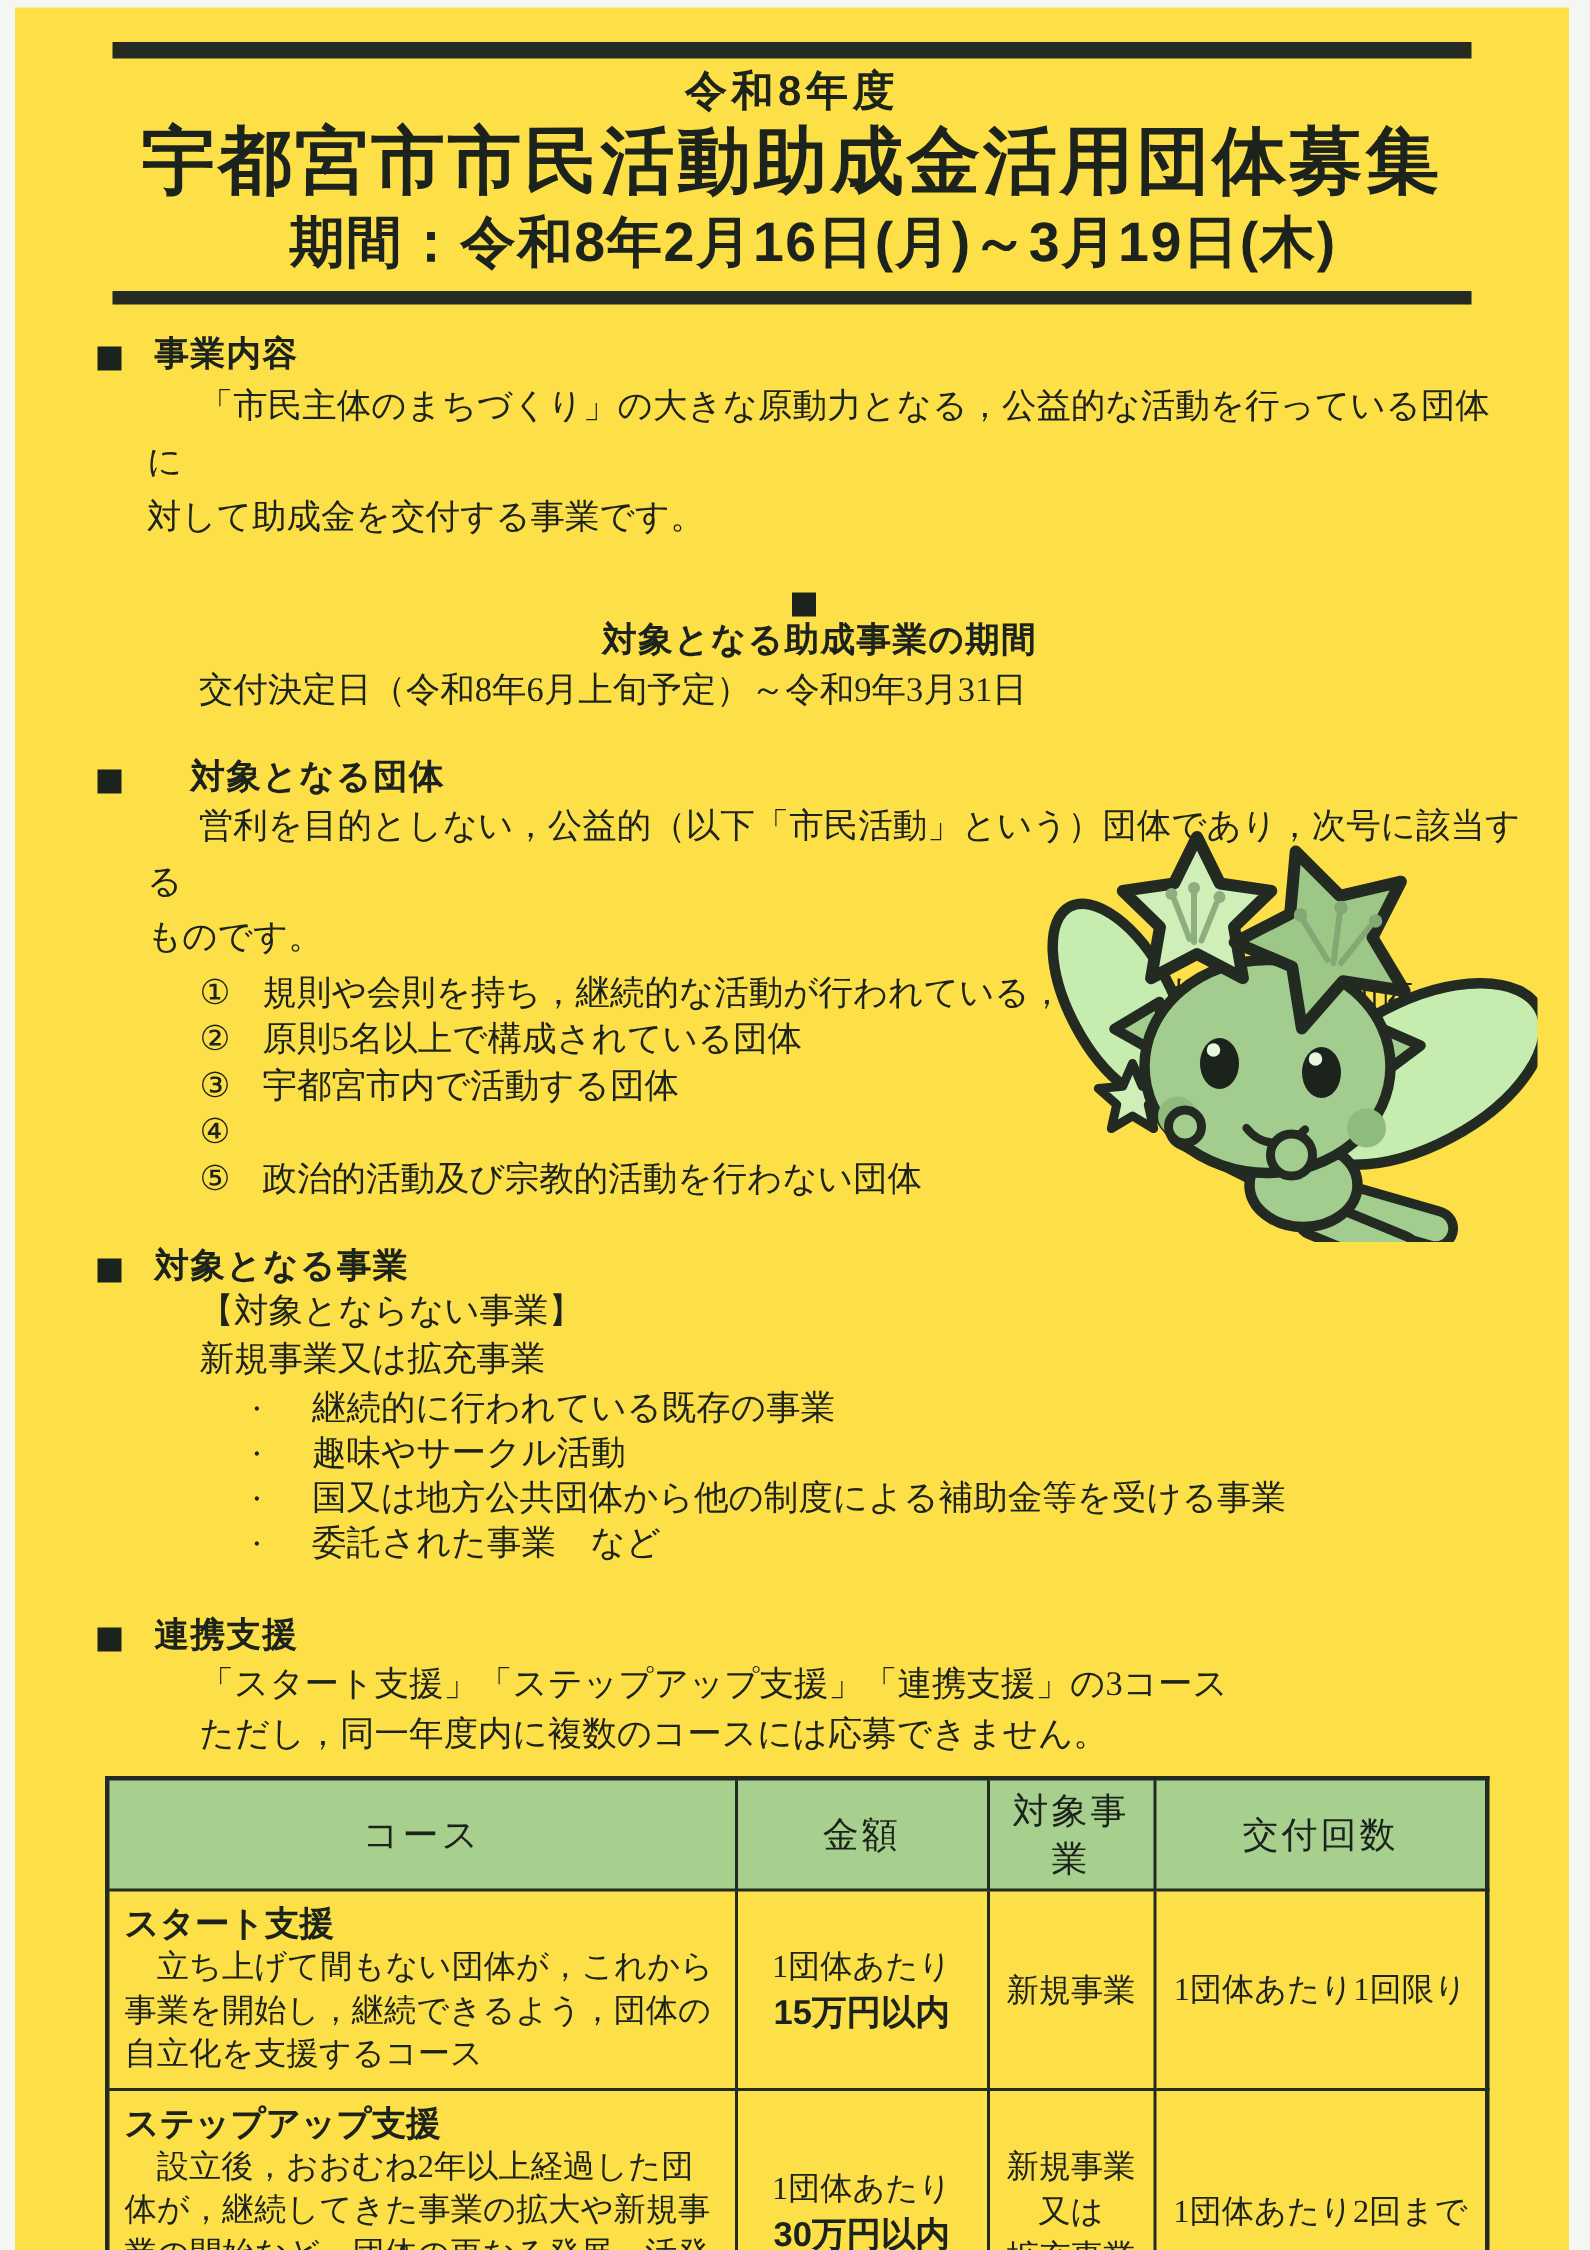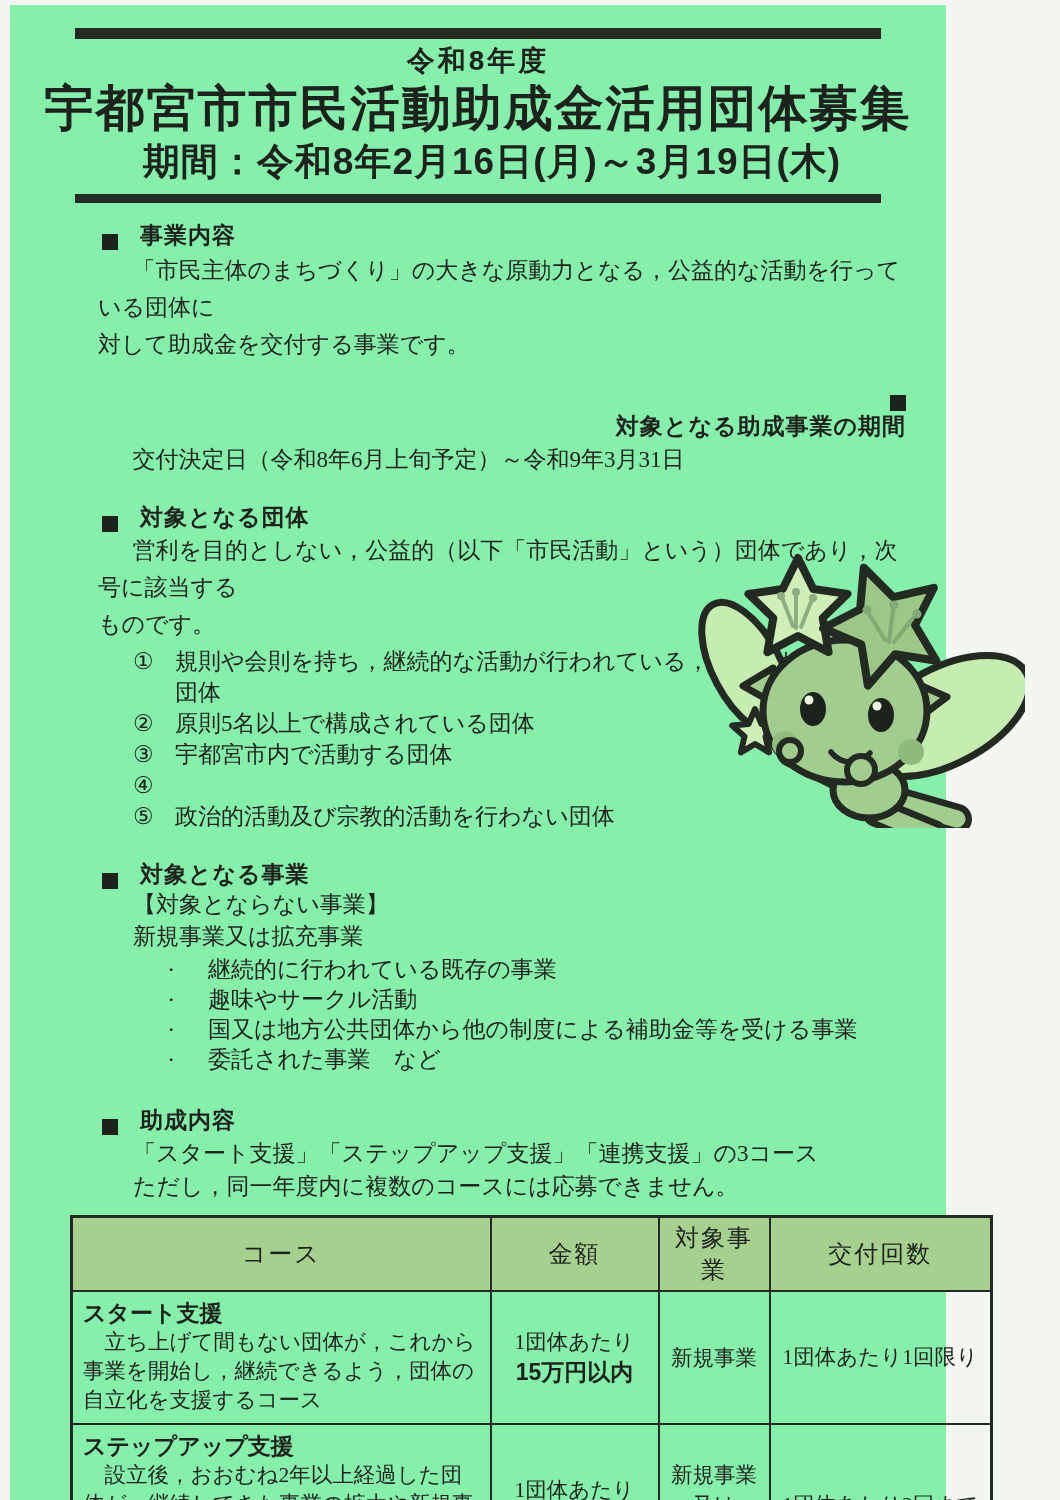--- a/index.html
+++ b/index.html
@@ -2,43 +2,43 @@
 <html><head>
 <meta charset="utf-8">
 <style>
   html,body { margin:0; padding:0; }
   body {
     width:1060px; height:1500px; position:relative; background:#f4f6f2;
     font-family:"Liberation Serif","DejaVu Serif",serif;
     color:#1c221c; overflow:hidden;
   }
   .page {
-    position:absolute; left:10px; top:5px; width:936px; height:1495px;
-    background:#86efac;
+    position:absolute; left:10px; top:5px; width:1036px; height:1495px;
+    background:#fde047;
   }
   .rule { background:#242b24; margin:0 65px; }
   .rule-top { height:11px; margin-top:23px; }
   .rule-mid { height:9px; margin-top:7px; }
 
   .gothic { font-family:"Liberation Sans","DejaVu Sans",sans-serif; }
 
   .year-line {
     text-align:center; font-weight:bold; font-size:28px; line-height:36px;
     margin-top:4px; letter-spacing:3px;
   }
   .main-title {
     text-align:center; font-weight:bold; font-size:49px; line-height:58px;
     letter-spacing:2px; white-space:nowrap;
   }
   .period-line {
     text-align:center; font-weight:bold; font-size:37px; line-height:50px;
     letter-spacing:1px; white-space:nowrap;padding-left:28px;
   }
 
-  .sec-head { display:flex; align-items:flex-end; margin-left:92px; margin-right:40px; }
+  .sec-head { display:flex; align-items:center; margin-left:55px; margin-right:40px; }
   .marker { width:16px; height:16px; background:#1c221c; margin-top:7px; flex:0 0 auto; }
   .sec-title { font-weight:bold; font-size:23px; line-height:30px; margin-left:22px; letter-spacing:1px; }
 
   .body-text { margin-left:88px; margin-right:30px; font-size:23px; line-height:37px; }
   .ind { text-indent:1.5em; }
 
   .num-list { margin-left:123px; margin-right:30px; font-size:23px; }
   .num-item { display:flex; line-height:31px; }
   .num-item .num { width:42px; flex:0 0 auto; }
 
@@ -92,21 +92,21 @@
     <div class="ind">「市民主体のまちづくり」の大きな原動力となる，公益的な活動を行っている団体に</div>
     <div>対して助成金を交付する事業です。</div>
   </div>
 
   <div class="sec-head" style="margin-top:25px;flex-direction:column;">
     <span class="marker"></span>
     <span class="sec-title gothic">対象となる助成事業の期間</span>
   </div>
   <div class="body-text" style="margin-top:0; text-indent:1.5em;">交付決定日（令和8年6月上旬予定）～令和9年3月31日</div>
 
-  <div class="sec-head" style="margin-top:24px;">
+  <div class="sec-head" style="margin-top:24px;gap:24px;">
     <span class="marker"></span>
     <span class="sec-title gothic">対象となる団体</span>
   </div>
   <div class="body-text" style="margin-top:0;">
     <div class="ind">営利を目的としない，公益的（以下「市民活動」という）団体であり，次号に該当する</div>
     <div>ものです。</div>
   </div>
   <div class="num-list" style="margin-top:3px;">
     <div class="num-item">
       <span class="num">①</span>
@@ -151,21 +151,21 @@
       <span>国又は地方公共団体から他の制度による補助金等を受ける事業</span>
     </div>
     <div class="dot-item">
       <span class="dot">・</span>
       <span>委託された事業　など</span>
     </div>
   </div>
 
   <div class="sec-head" style="margin-top:30px;">
     <span class="marker"></span>
-    <span class="sec-title gothic">助成内容</span>
+    <span class="sec-title gothic">連携支援</span>
   </div>
   <div class="body-text" style="margin-top:2px; margin-left:123px; line-height:33px;">
     <div>「スタート支援」「ステップアップ支援」「連携支援」の3コース</div>
     <div>ただし，同一年度内に複数のコースには応募できません。</div>
   </div>
 
   <table class="grant-table">
     <colgroup>
       <col style="width:419px">
         <col style="width:168px">

